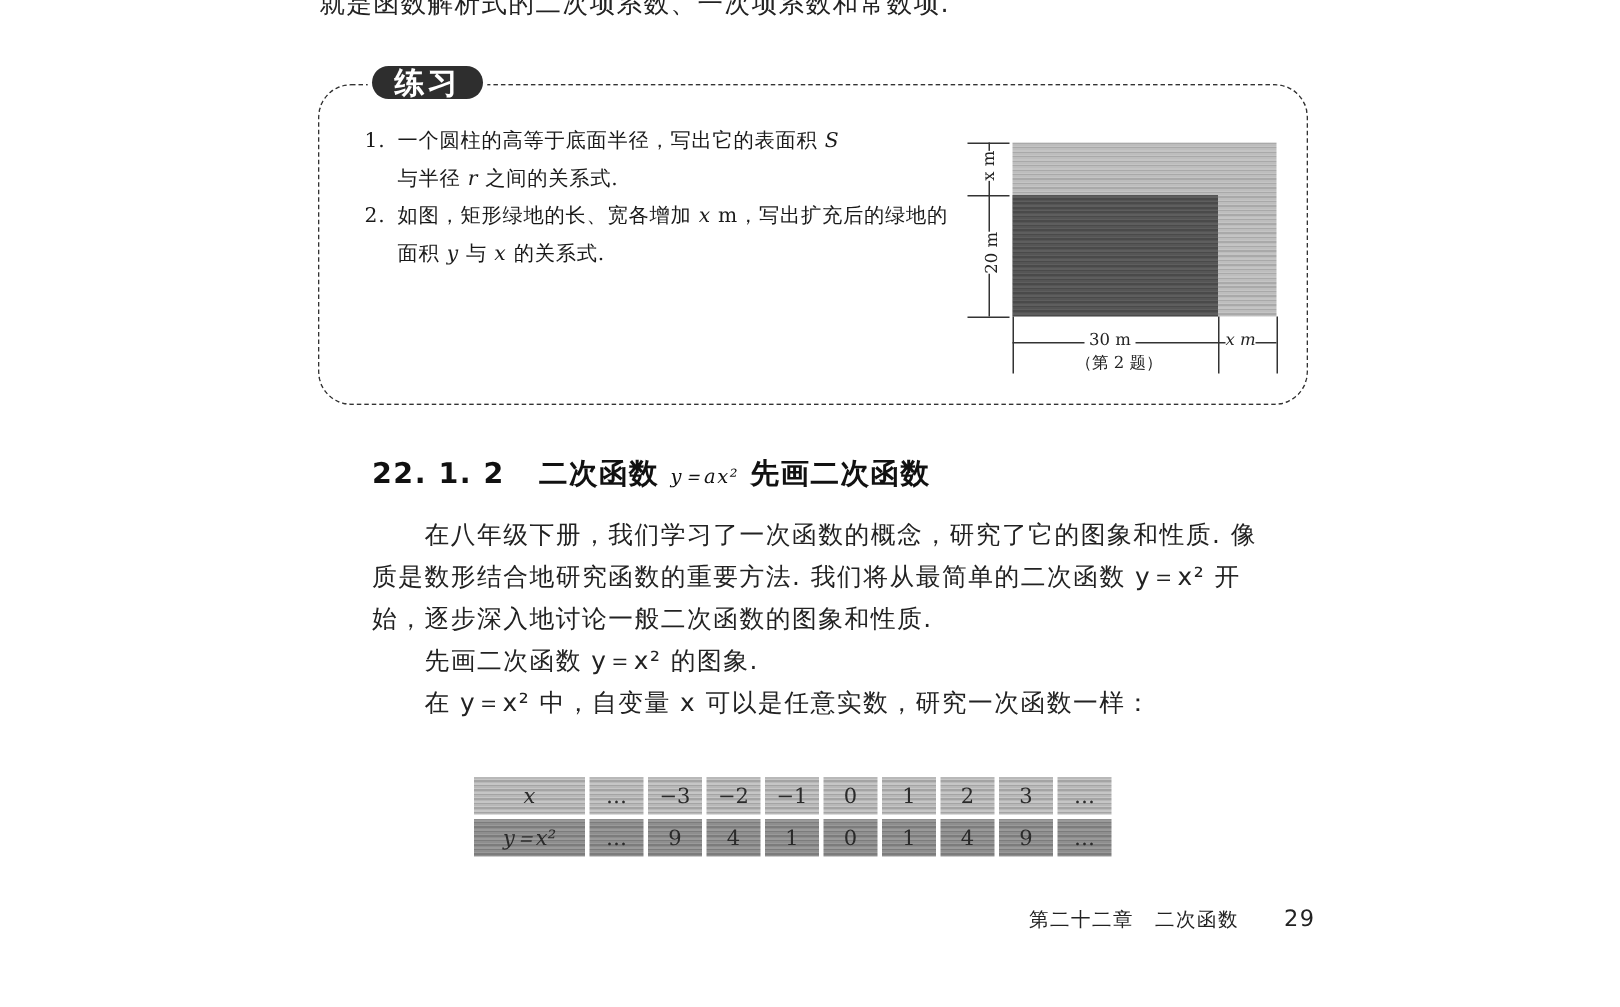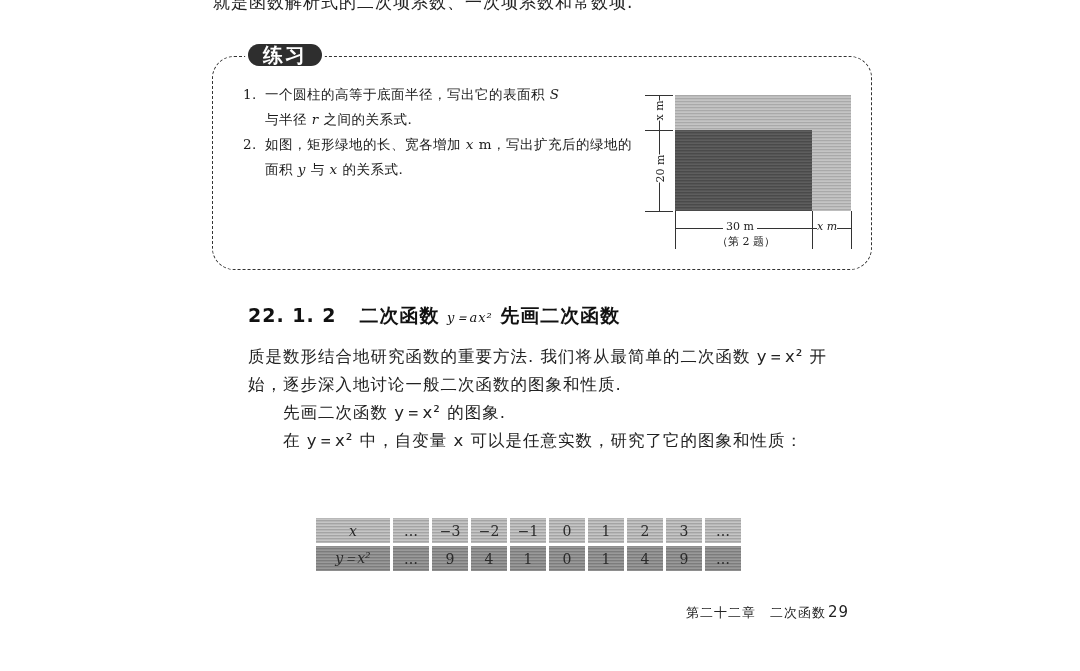--- a/index.html
+++ b/index.html
@@ -50,21 +50,21 @@
     position: absolute; left: 313px; top: 515px; border-collapse: separate; border-spacing: 3px 3px;
     font-size: 14px;
   }
   .value-table td {
     width: 34px; height: 23px; text-align: center; color: #2a2a2a;
     background: repeating-linear-gradient(0deg, #b8b8b8 0 1px, #a4a4a4 1px 2px, #c6c6c6 2px 3px);
   }
   .value-table td.head { width: 72px; }
   .value-table tr.row2 td { background: repeating-linear-gradient(0deg, #8e8e8e 0 1px, #7c7c7c 1px 2px, #9a9a9a 2px 3px); }
   .footer { position: absolute; left: 686px; top: 603px; font-size: 13px; font-family: "DejaVu Sans", sans-serif; color: #222; letter-spacing: 1px; }
-  .footer .pg { margin-left: 2px; font-size: 15px; }
+  .footer .pg { margin-left: 30px; font-size: 15px; }
 </style>
 </head>
 <body>
 
 <div class="cutline">就是函数解析式的二次项系数、一次项系数和常数项.</div>
 
 <div class="exercise-box"></div>
 <div class="badge">练习</div>
 
 <div class="ex-list">
@@ -98,24 +98,25 @@
 </div>
 
 <div class="section-title">
   <span>22. 1. 2</span>&nbsp;&nbsp;
   <span>二次函数</span>
   <span class="math">y＝ax²</span>
   <span>先画二次函数</span>
 </div>
 
 <div class="para" style="top:343px;">
+  <div>　　在八年级下册，我们学习了一次函数的概念，研究了它的图象和性质. 像</div>
   <div>质是数形结合地研究函数的重要方法. 我们将从最简单的二次函数 y＝x² 开</div>
   <div>始，逐步深入地讨论一般二次函数的图象和性质.</div>
   <div>　　先画二次函数 y＝x² 的图象.</div>
-  <div>　　在 y＝x² 中，自变量 x 可以是任意实数，研究了它的图象和性质：</div>
+  <div>　　在 y＝x² 中，自变量 x 可以是任意实数，研究一次函数一样：</div>
 </div>
 
 <table class="value-table">
   <tbody>
       <tr>
     <td class="head" style="font-style:italic;">x</td>
     <td>…</td>
     <td>−3</td>
     <td>−2</td>
     <td>−1</td>

